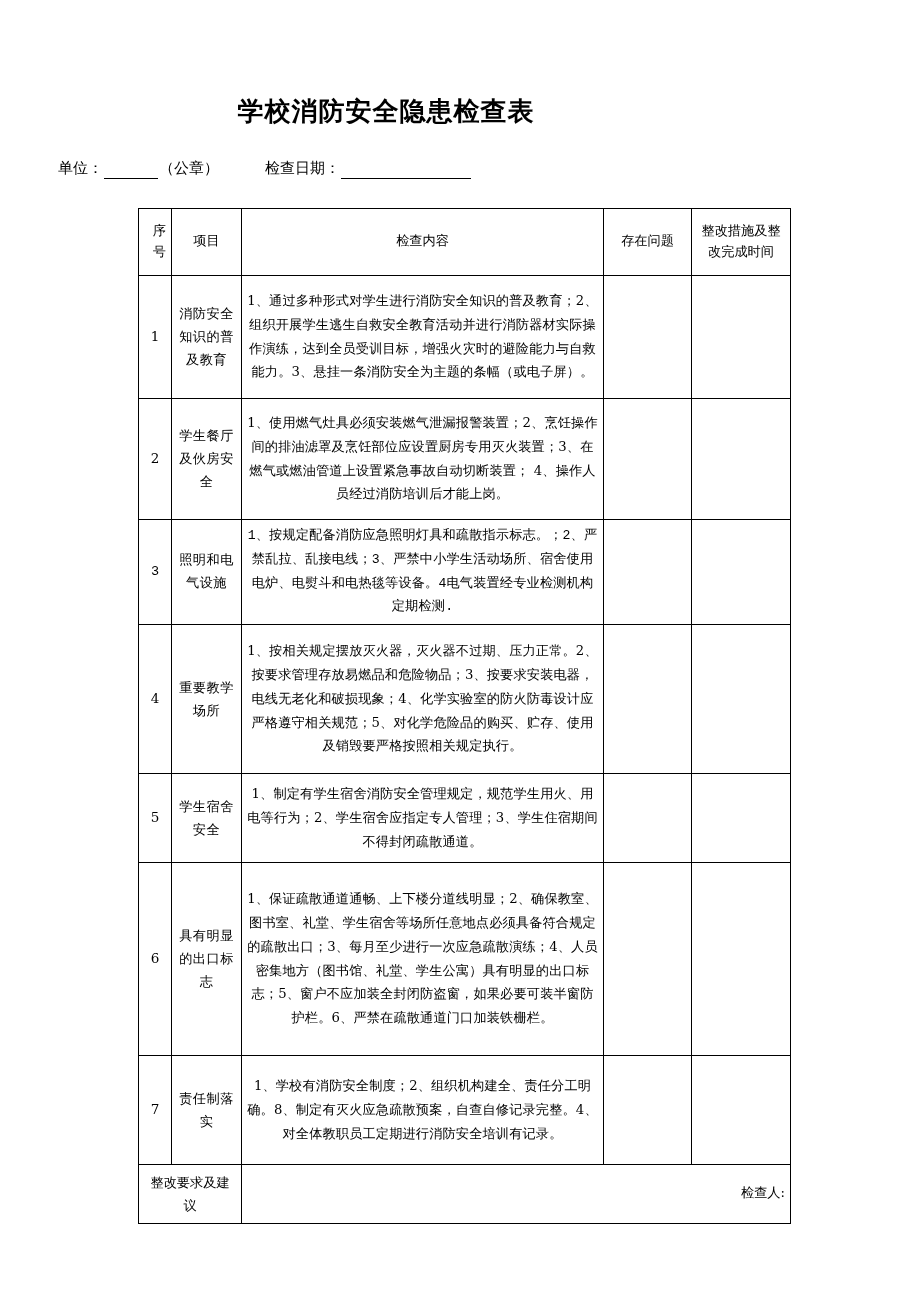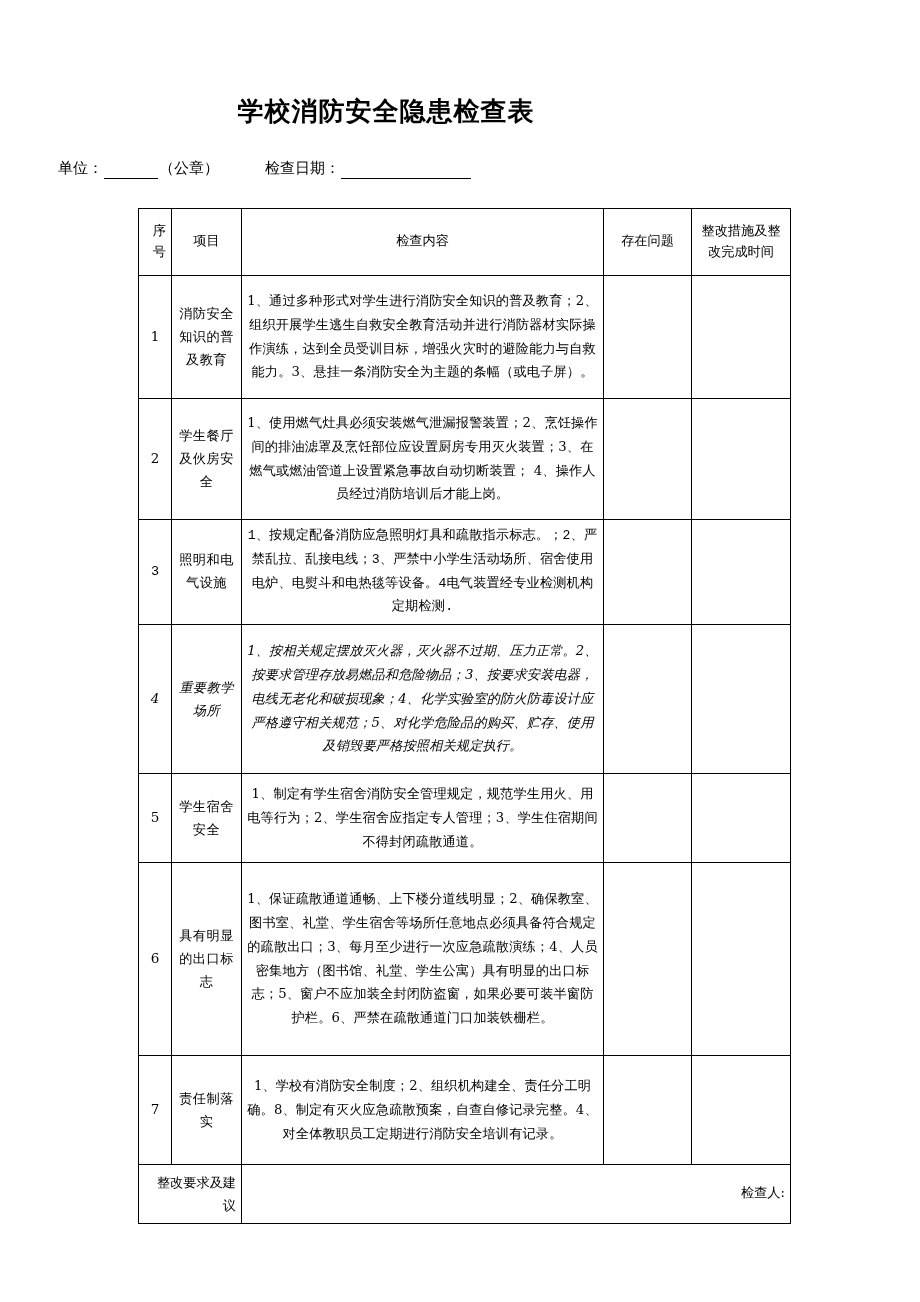--- a/index.html
+++ b/index.html
@@ -110,36 +110,36 @@
     text-align: center;
     vertical-align: middle;
     line-height: 1.8;
     letter-spacing: 0.15px;
     padding: 6px 4px 6px 7px;
   }
   .cell-blank {
     background: #fff;
   }
   .cell-footer-label {
-    text-align: right;
+    text-align: center;
     vertical-align: middle;
     line-height: 1.75;
   }
   .cell-footer-value {
     text-align: right;
     vertical-align: top;
     padding: 6px 7px;
     height: 48px;
   }
   
   tr.r-head td { height: 58px; }
   tr.r1 td  { height: 114px; }
   tr.r2 td  { height: 112px; }
   tr.r3 td  { height: 96px; font-family: Liberation Mono, monospace; }
-  tr.r4 td  { height: 140px; font-style: italic; }
+  tr.r4 td  { height: 140px; }
   tr.r5 td  { height: 80px; }
   tr.r6 td  { height: 184px; }
   tr.r7 td  { height: 100px; }
   tr.rfoot td { height: 50px; }
 </style>
 </head>
 <body>
 
 <div class="page">
 

